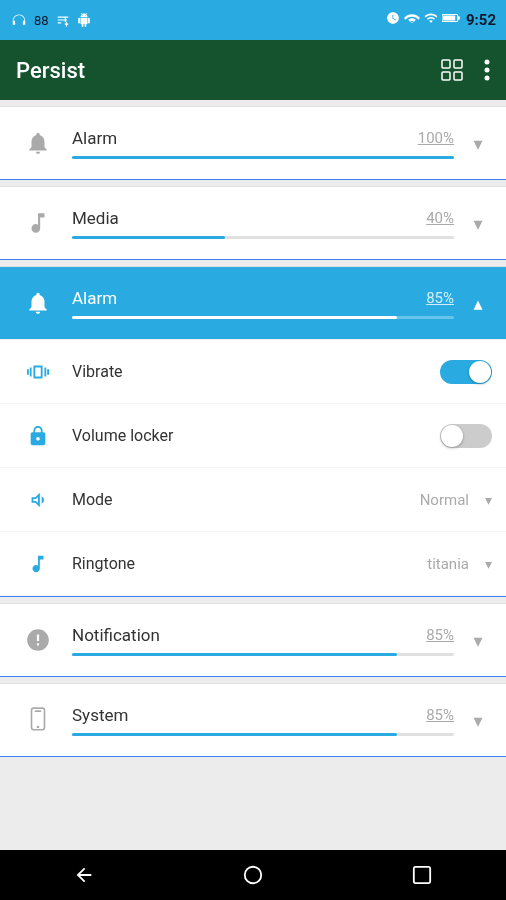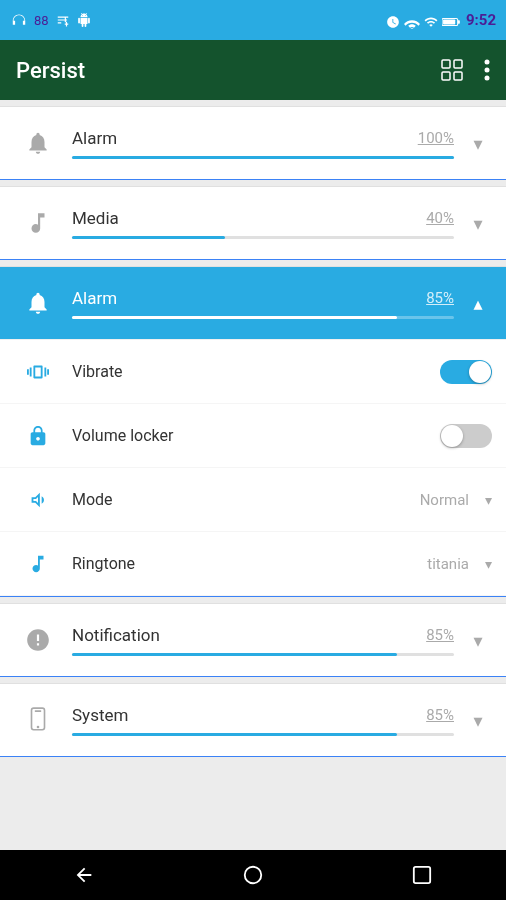--- a/index.html
+++ b/index.html
@@ -14,31 +14,31 @@
 
     
     .status-bar {
       width: 100%;
       height: 40px;
       background: #29abe2;
       display: flex;
       align-items: center;
       justify-content: space-between;
       padding: 0 10px;
-      color: #4c1d95;
+      color: #0f172a;
       font-size: 13px;
     }
     .status-bar-left {
       display: flex;
       align-items: center;
       gap: 6px;
     }
     .status-bar-right {
       display: flex;
-      align-items: flex-end;
+      align-items: flex-start;
       gap: 4px;
       font-size: 14px;
       font-weight: bold;
     }
 
     
     .app-header {
       width: 100%;
       height: 60px;
       background: #14532d;

